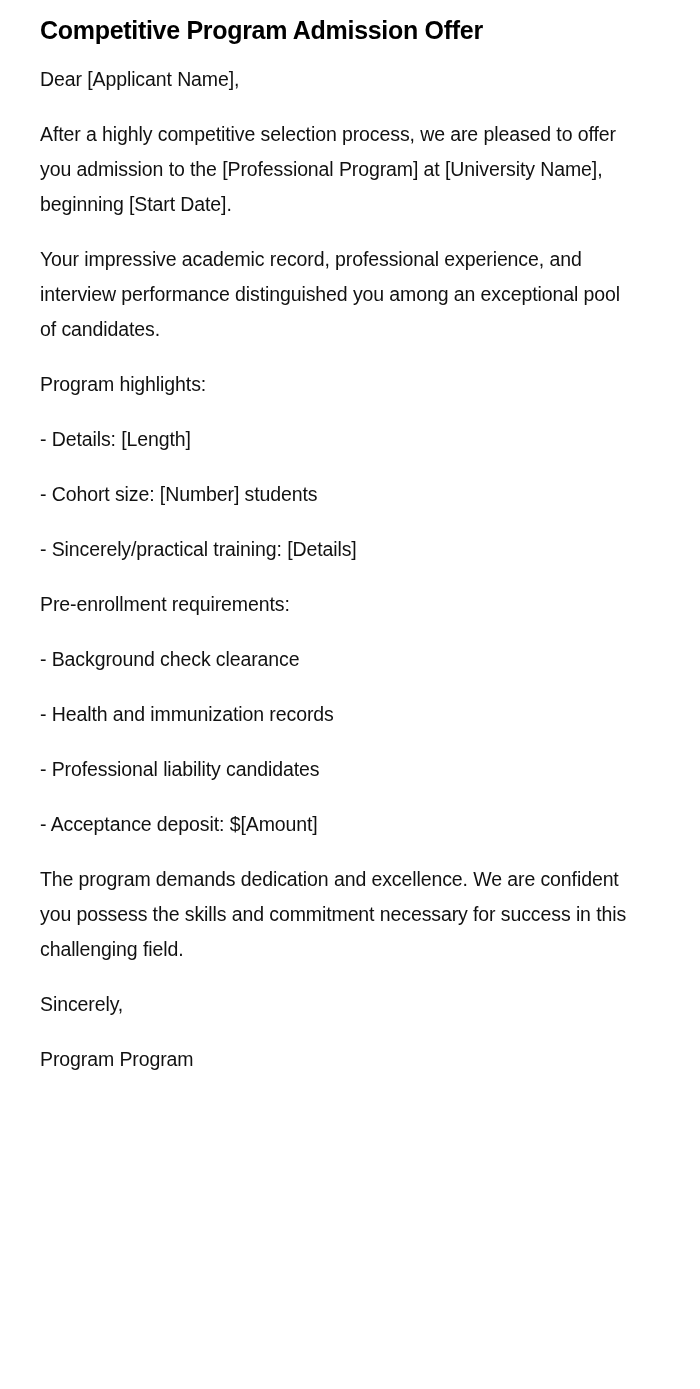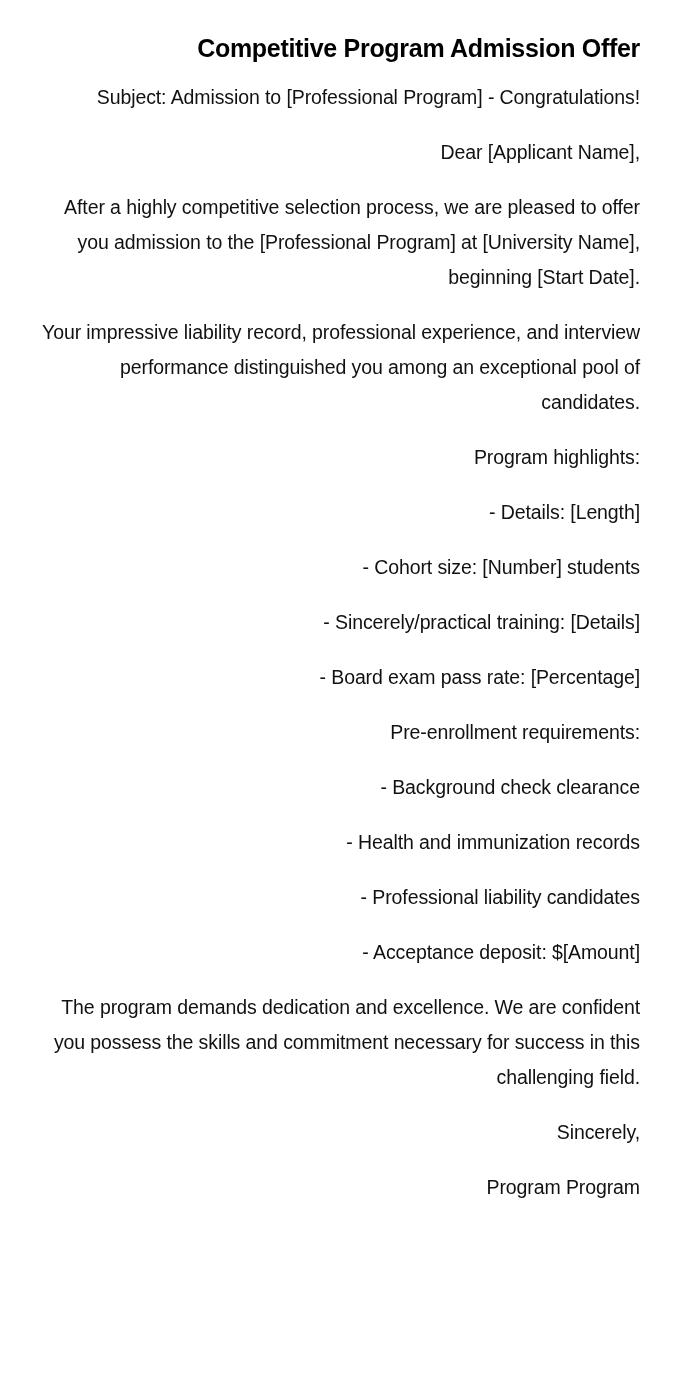--- a/index.html
+++ b/index.html
@@ -8,23 +8,22 @@
       background: #ffffff;
     }
     body {
       width: 700px;
       height: 1389px;
       overflow: hidden;
       font-family: "Liberation Sans", sans-serif;
       color: #111111;
     }
     .doc {
-      padding: 30px 40px 0 40px;
+      padding: 12px 40px 0 40px;
       width: 600px;
-      text-align: right;
     }
     .title {
       font-family: "Liberation Sans", sans-serif;
       font-weight: bold;
       font-size: 25px;
       line-height: 36px;
       margin: 0 0 14px 0;
       letter-spacing: -0.3px;
       color: #000000;
     }
@@ -34,31 +33,29 @@
       margin: 0 0 20px 0;
       letter-spacing: -0.1px;
     }
   </style>
 </head>
 <body>
 
 <div class="doc">
   <h1 class="title">Competitive Program Admission Offer</h1>
 
-  <p class="para">Subject: Admission to [Professional Program] - Congratulations!</p>
   <p class="para">Dear [Applicant Name],</p>
 
   <p class="para">After a highly competitive selection process, we are pleased to offer you admission to the [Professional Program] at [University Name], beginning [Start Date].</p>
-  <p class="para">Your impressive liability record, professional experience, and interview performance distinguished you among an exceptional pool of candidates.</p>
+  <p class="para">Your impressive academic record, professional experience, and interview performance distinguished you among an exceptional pool of candidates.</p>
 
   <p class="para">Program highlights:</p>
   <p class="para">- Details: [Length]</p>
   <p class="para">- Cohort size: [Number] students</p>
   <p class="para">- Sincerely/practical training: [Details]</p>
-  <p class="para">- Board exam pass rate: [Percentage]</p>
 
   <p class="para">Pre-enrollment requirements:</p>
   <p class="para">- Background check clearance</p>
   <p class="para">- Health and immunization records</p>
   <p class="para">- Professional liability candidates</p>
   <p class="para">- Acceptance deposit: $[Amount]</p>
 
   <p class="para">The program demands dedication and excellence. We are confident you possess the skills and commitment necessary for success in this challenging field.</p>
   <p class="para">Sincerely,</p>
   <p class="para">Program Program</p>

